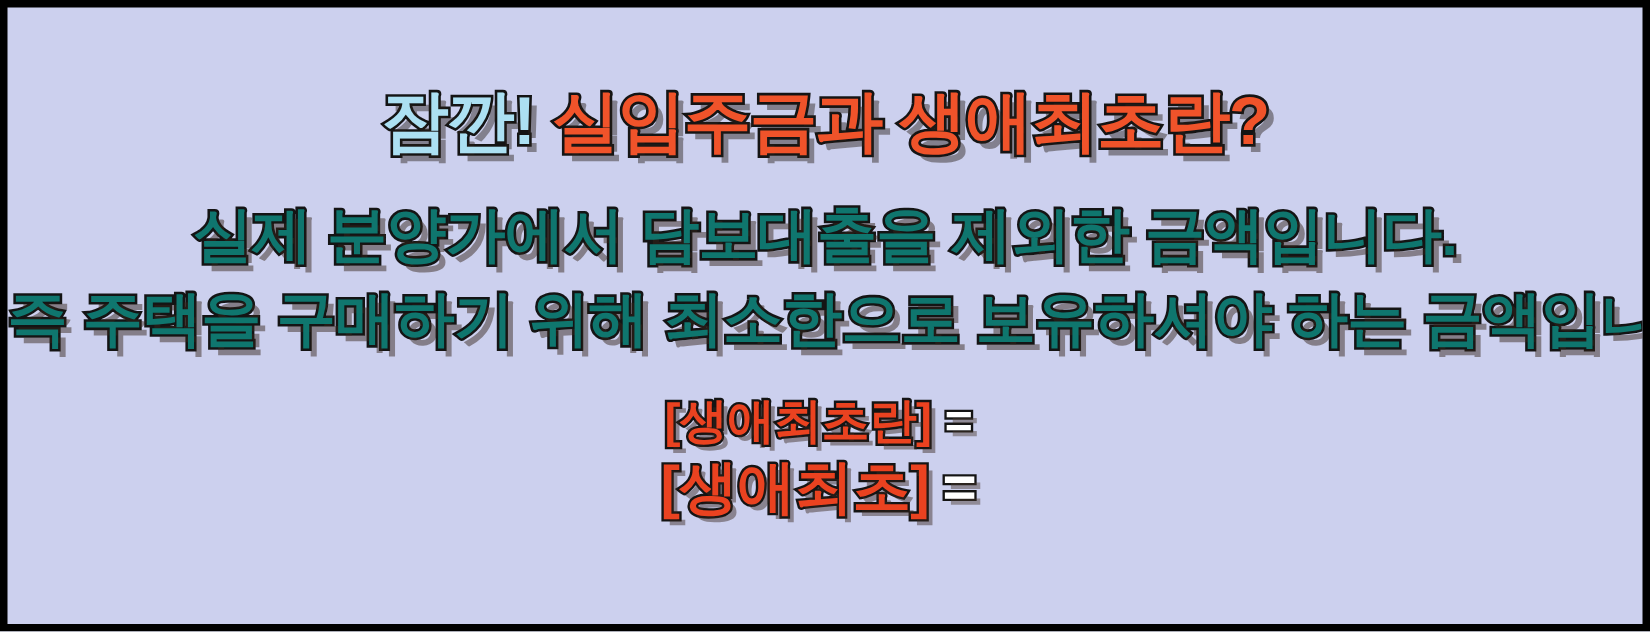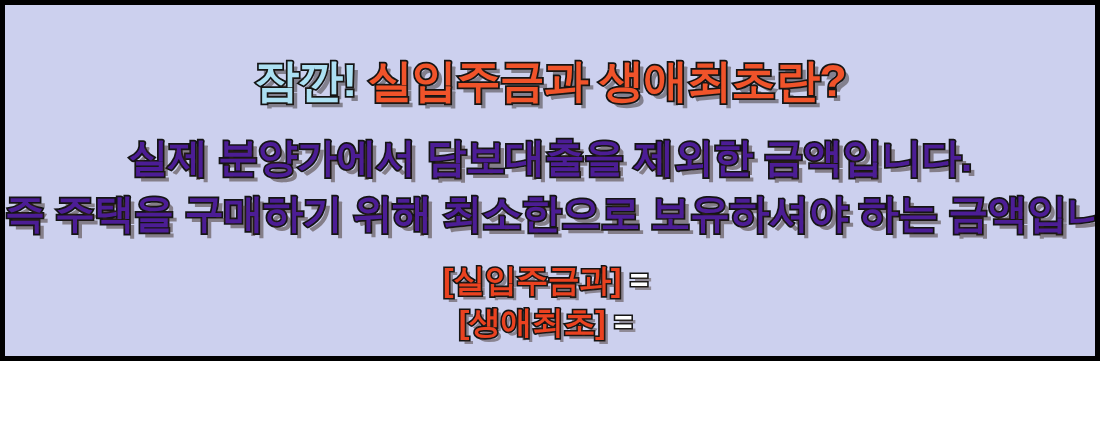--- a/index.html
+++ b/index.html
@@ -4,21 +4,21 @@
 <style>
   html, body {
     margin: 0;
     padding: 0;
     background: #ffffff;
   }
 
   #card {
     position: relative;
     width: 1100px;
-    height: 361px;
+    height: 421px;
     box-sizing: border-box;
     background: #ccd0ee;
     border: 5px solid #000000;
     overflow: hidden;
     font-family: "Liberation Sans", "DejaVu Sans", sans-serif;
     display: flex;
     flex-direction: column;
     align-items: center;
   }
 
@@ -48,29 +48,29 @@
     -webkit-text-stroke: 3.5px #141414;
     paint-order: stroke fill;
     text-shadow: 5px 5px 0 rgba(40,30,25,0.45);
   }
 
   
   #body-line-1 { margin-top: 32px; font-size: 40px; }
   #body-line-2 { margin-top: 14px; font-size: 40px; }
 
   .t-amber {
-    color: #4c1d95;
+    color: #0f766e;
     -webkit-text-stroke: 3.4px #141414;
     paint-order: stroke fill;
     text-shadow: 5px 5px 0 rgba(55,38,28,0.48);
   }
 
   
   #def-line-1 { margin-top: 30px; font-size: 32px; }
-  #def-line-2 { margin-top: 8px;  font-size: 32px; }
+  #def-line-2 { margin-top: 8px;  font-size: 39px; }
 
   .t-red {
     color: #ea4220;
     -webkit-text-stroke: 3.2px #141414;
     paint-order: stroke fill;
     text-shadow: 4px 4px 0 rgba(55,38,28,0.45);
   }
   .t-white {
     color: #ffffff;
     -webkit-text-stroke: 3.2px #141414;
@@ -92,21 +92,21 @@
 
   <div id="title-line" class="line">
     <span class="t-cyan">잠깐!</span><span class="gap">&nbsp;</span><span class="t-orange">실입주금과 생애최초란?</span>
   </div>
 
   <div id="body-line-1" class="line t-amber">실제 분양가에서 담보대출을 제외한 금액입니다.</div>
   <div id="body-line-2" class="line t-amber">즉 주택을 구매하기 위해 최소한으로 보유하셔야 하는 금액입니다.</div>
 
   <div id="def-line-1" class="line">
     <span class="def-row">
-      <span class="t-red">[실입주금과]</span>
+      <span class="t-red">[생애최초란]</span>
       <span class="gap"></span>
       <span class="t-white">=</span>
       <span class="gap"></span>
     </span>
   </div>
 
   <div id="def-line-2" class="line">
     <span class="def-row">
       <span class="t-red">[생애최초]</span>
       <span class="gap"></span>

